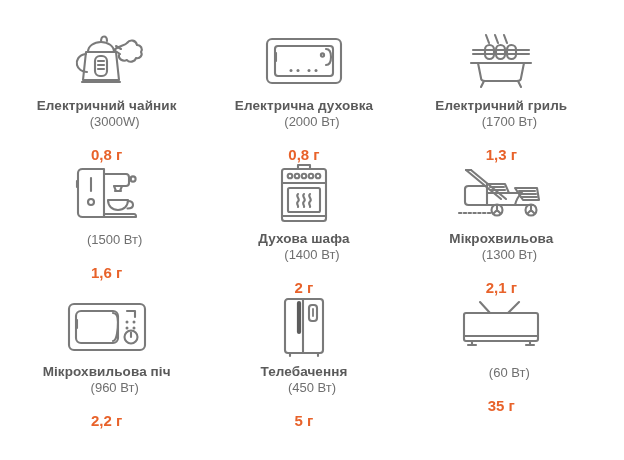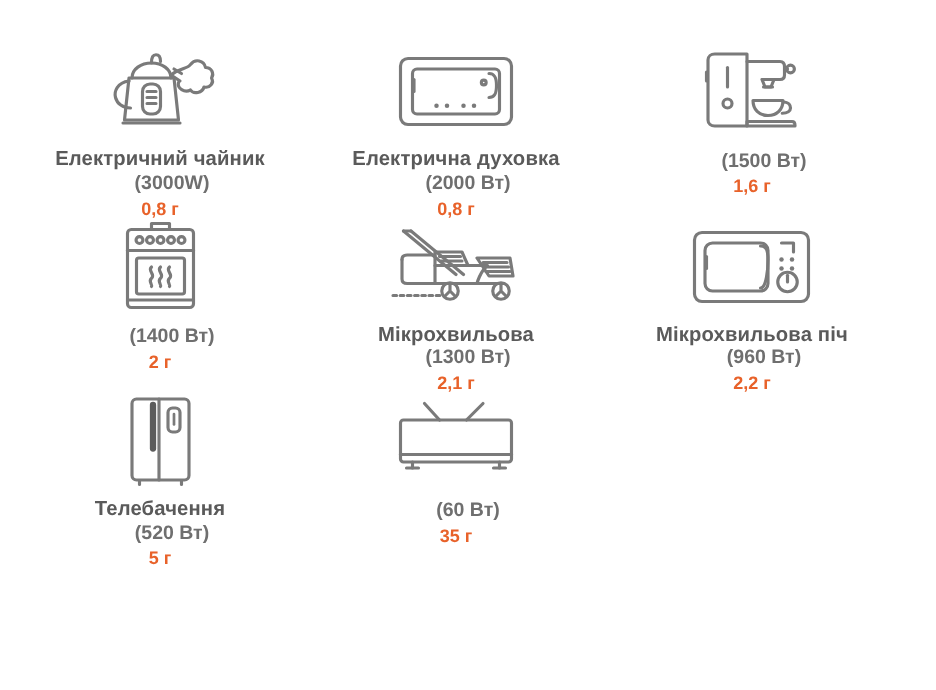--- a/index.html
+++ b/index.html
@@ -44,34 +44,34 @@
     font-size: 13.5px;
     font-weight: bold;
     color: #5a5a5a;
     letter-spacing: 0.1px;
     line-height: 1.1;
     text-align: center;
     white-space: nowrap;
   }
   .power {
     font-size: 13px;
-    font-weight: bold;
+    font-weight: normal;
     color: #6f6f6f;
     line-height: 1.15;
     margin-top: 1px;
     text-align: center;
     white-space: nowrap;
     margin-left: 16px;
   }
   .value {
-    font-size: 12px;
+    font-size: 15px;
     font-weight: bold;
     color: #e8622a;
     line-height: 1.15;
-    margin-top: 3px;
+    margin-top: 16px;
     text-align: center;
     white-space: nowrap;
   }
 </style>
 </head>
 <body>
 
 <div class="board">
 
   <div class="cell">
@@ -105,20 +105,38 @@
         <circle cx="35" cy="35.5" r="1.5" fill="#7a7a7a" stroke="none"></circle>
         <circle cx="46" cy="35.5" r="1.5" fill="#7a7a7a" stroke="none"></circle>
         <circle cx="53" cy="35.5" r="1.5" fill="#7a7a7a" stroke="none"></circle>
       </svg>
     </div>
     <div class="name">Електрична духовка</div>
     <div class="power">(2000 Вт)</div>
     <div class="value">0,8 г</div>
   </div>
 
+  <div class="cell">
+    <div class="icon-wrap">
+      <svg width="84" height="56" viewBox="0 0 84 56" fill="none" stroke="#7a7a7a" stroke-width="2.1" stroke-linecap="round" stroke-linejoin="round">
+        <path d="M30 10 L27 2 M39 10 L36 2 M48 10 L45 2"></path>
+        <path d="M14 17 L70 17"></path>
+        <path d="M14 21 L70 21"></path>
+        <rect x="26" y="12" width="9" height="14" rx="4.5"></rect>
+        <rect x="37" y="12" width="9" height="14" rx="4.5"></rect>
+        <rect x="48" y="12" width="9" height="14" rx="4.5"></rect>
+        <path d="M12 30 L72 30"></path>
+        <path d="M19 30 L22 45 C22 47 24 48 26 48 L58 48 C60 48 62 47 62 45 L65 30"></path>
+        <path d="M25 48 L22 54 M59 48 L62 54"></path>
+      </svg>
+    </div>
+    <div class="name">Електричний гриль</div>
+    <div class="power">(1700 Вт)</div>
+    <div class="value">1,3 г</div>
+  </div>
 
   <div class="cell">
     <div class="icon-wrap">
       <svg width="74" height="58" viewBox="0 0 74 58" fill="none" stroke="#7a7a7a" stroke-width="2.1" stroke-linecap="round" stroke-linejoin="round">
         <path d="M8 8 C8 5.5 10 4 12.5 4 L34 4 L34 52 L12.5 52 C10 52 8 50.5 8 48 Z"></path>
         <path d="M7 16 L7 22"></path>
         <path d="M21 13 L21 26"></path>
         <circle cx="21" cy="37" r="3"></circle>
         <path d="M34 9 L56 9 C58 9 59 10.5 59 12.5 L59 18 C59 20 58 21 56 21 L50 21"></path>
         <circle cx="63" cy="14" r="2.6"></circle>
@@ -145,20 +163,21 @@
         <circle cx="30" cy="13" r="2.3"></circle>
         <circle cx="37" cy="13" r="2.3"></circle>
         <circle cx="44" cy="13" r="2.3"></circle>
         <rect x="14" y="25" width="32" height="24" rx="1.5"></rect>
         <path d="M24 31 C21 33.5 27 36 24 38.5 C21.5 40.5 25 43 24 44"></path>
         <path d="M30 31 C27 33.5 33 36 30 38.5 C27.5 40.5 31 43 30 44"></path>
         <path d="M36 31 C33 33.5 39 36 36 38.5 C33.5 40.5 37 43 36 44"></path>
         <path d="M8 53 L52 53"></path>
       </svg>
     </div>
+    <div class="name">Духова шафа</div>
     <div class="power">(1400 Вт)</div>
     <div class="value">2 г</div>
   </div>
 
   <div class="cell">
     <div class="icon-wrap">
       <svg width="88" height="56" viewBox="0 0 88 56" fill="none" stroke="#7a7a7a" stroke-width="2.1" stroke-linecap="round" stroke-linejoin="round">
         <path d="M9 4 L44 33"></path>
         <path d="M14 4 L49 33"></path>
         <path d="M9 4 L14 4"></path>
@@ -208,21 +227,21 @@
       <svg width="50" height="62" viewBox="0 0 50 62" fill="none" stroke="#7a7a7a" stroke-width="2.1" stroke-linecap="round" stroke-linejoin="round">
         <rect x="6" y="3" width="38" height="54" rx="3"></rect>
         <path d="M24 3 L24 57"></path>
         <path d="M20 7 L20 36" stroke="#5c5c5c" stroke-width="4.2"></path>
         <rect x="30" y="9" width="8" height="16" rx="3"></rect>
         <path d="M34 13 L34 20" stroke-width="1.8"></path>
         <path d="M11 58 L11 60 M39 58 L39 60"></path>
       </svg>
     </div>
     <div class="name">Телебачення</div>
-    <div class="power">(520 Вт)</div>
+    <div class="power">(450 Вт)</div>
     <div class="value">5 г</div>
   </div>
 
   <div class="cell">
     <div class="icon-wrap">
       <svg width="86" height="54" viewBox="0 0 86 54" fill="none" stroke="#7a7a7a" stroke-width="2.1" stroke-linecap="round" stroke-linejoin="round">
         <path d="M32 13 L22 2"></path>
         <path d="M50 13 L61 2"></path>
         <rect x="6" y="13" width="74" height="28" rx="2"></rect>
         <path d="M6 36 L80 36"></path>

